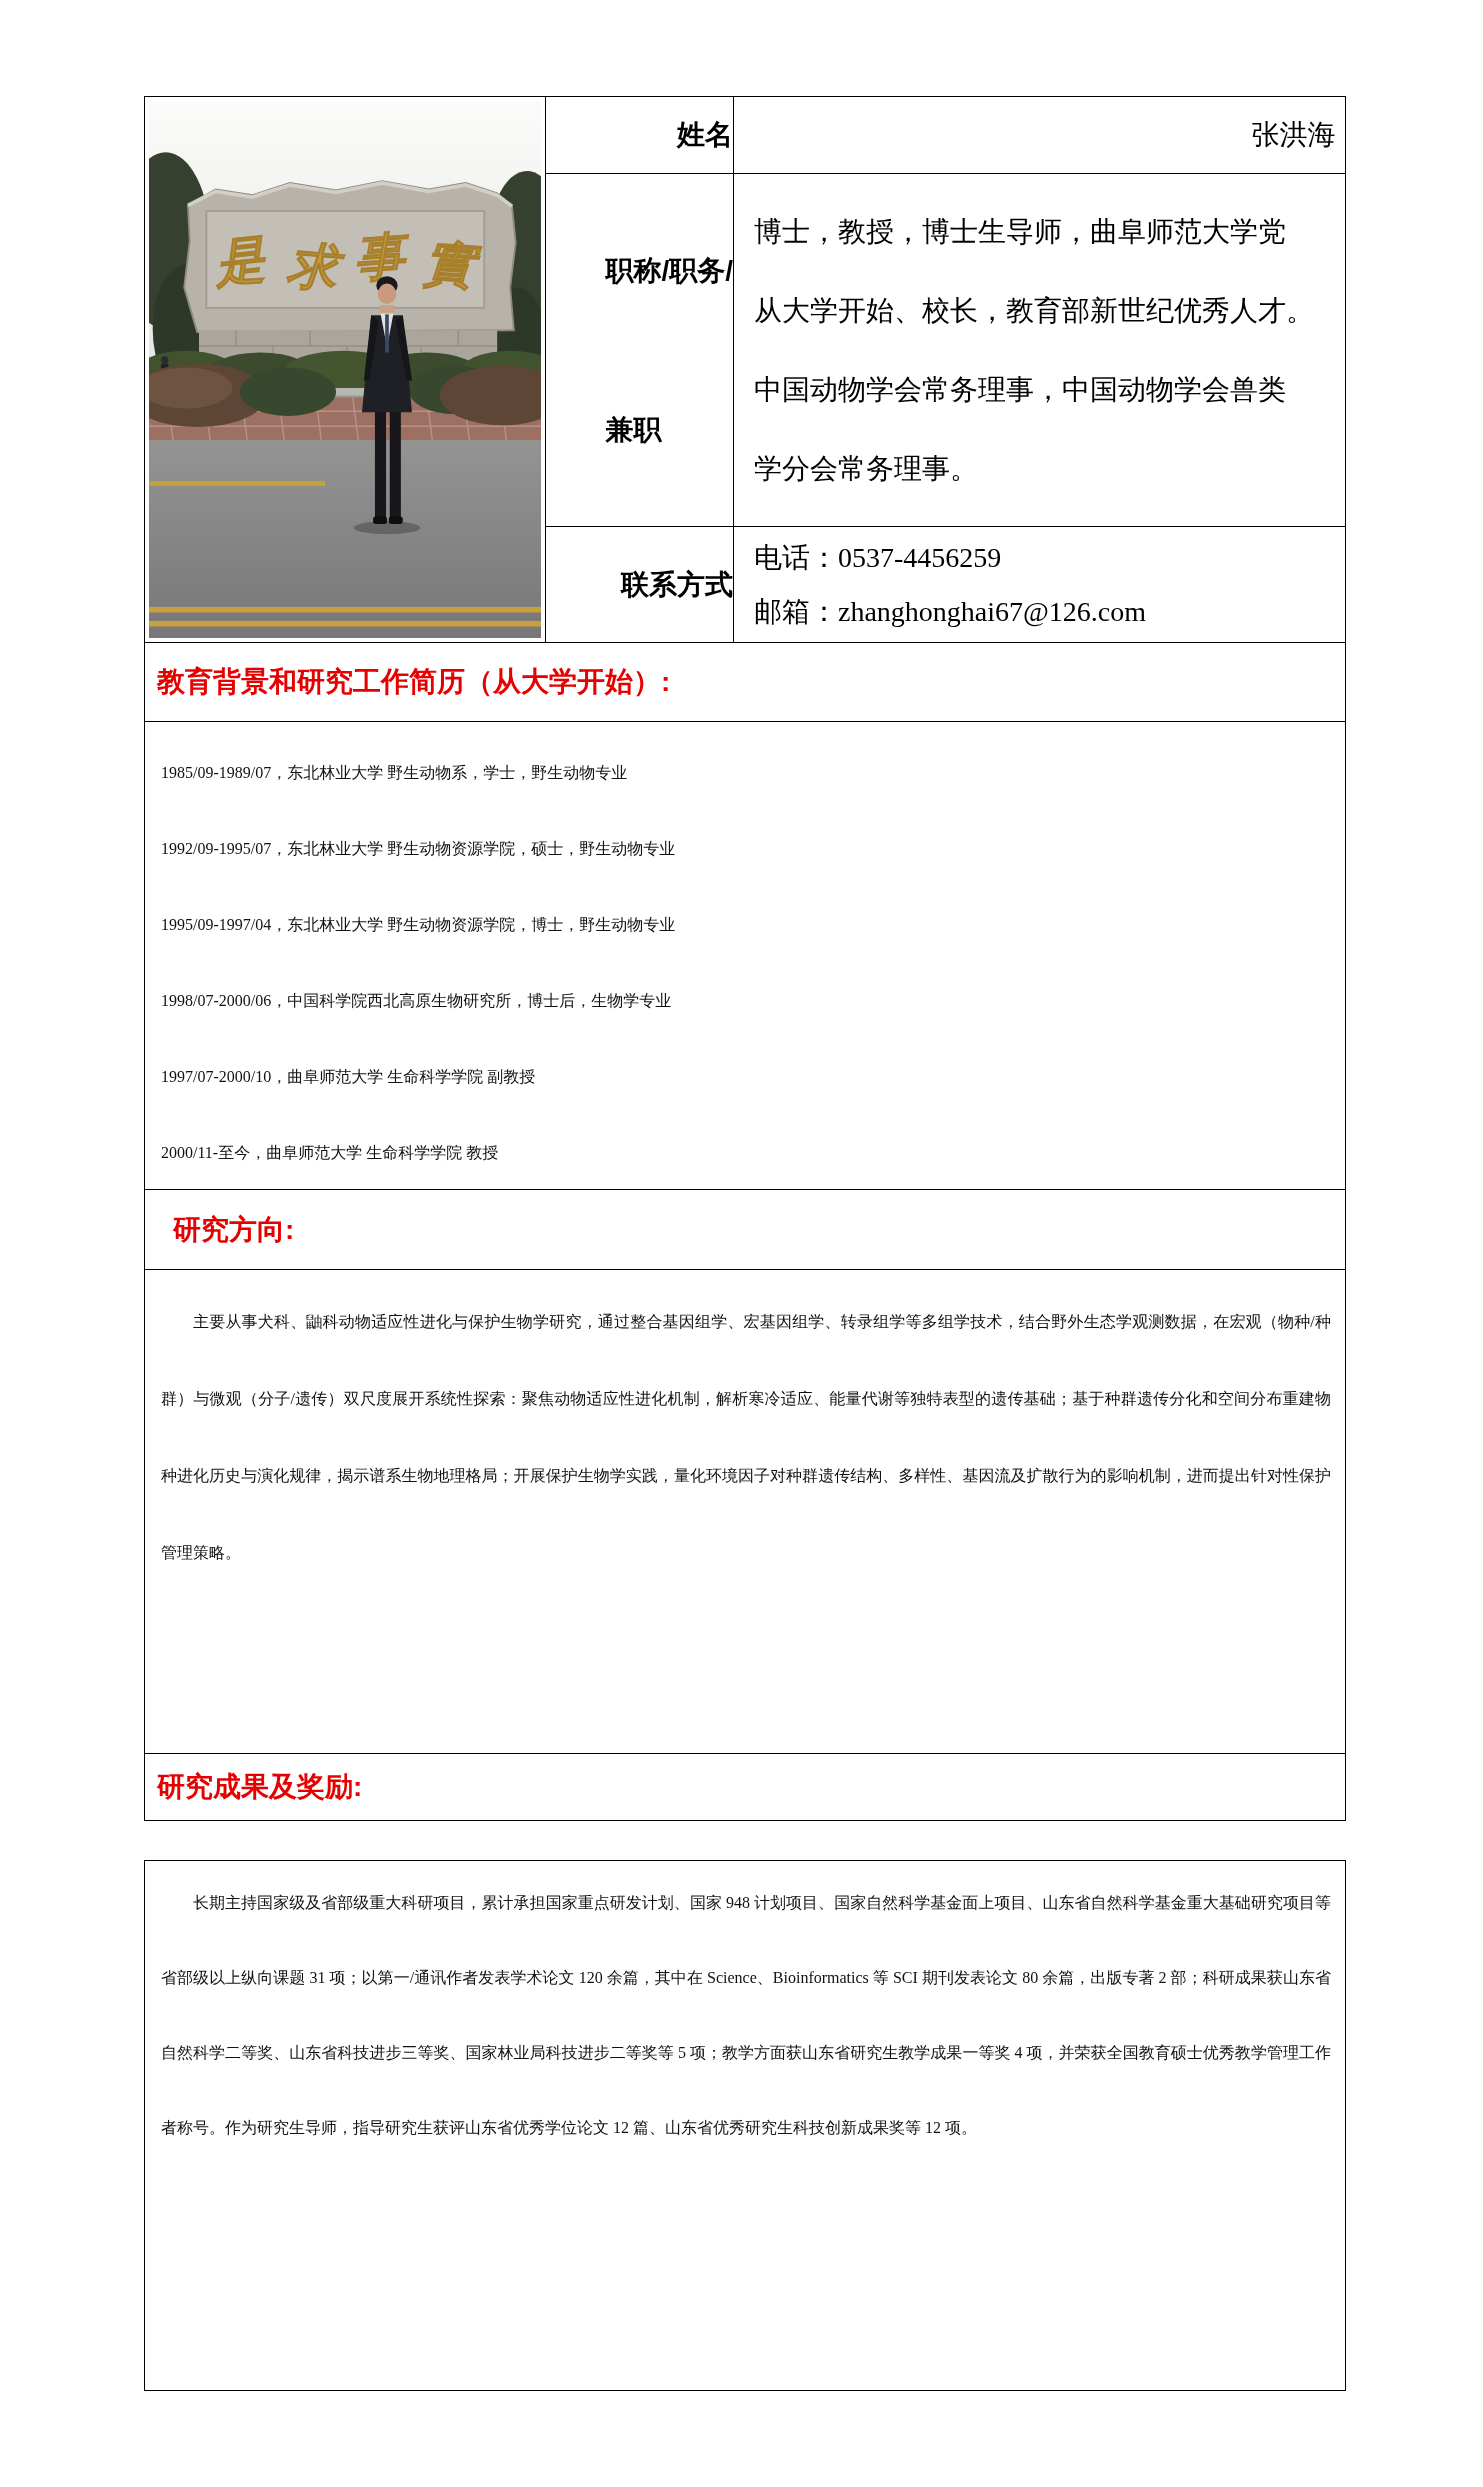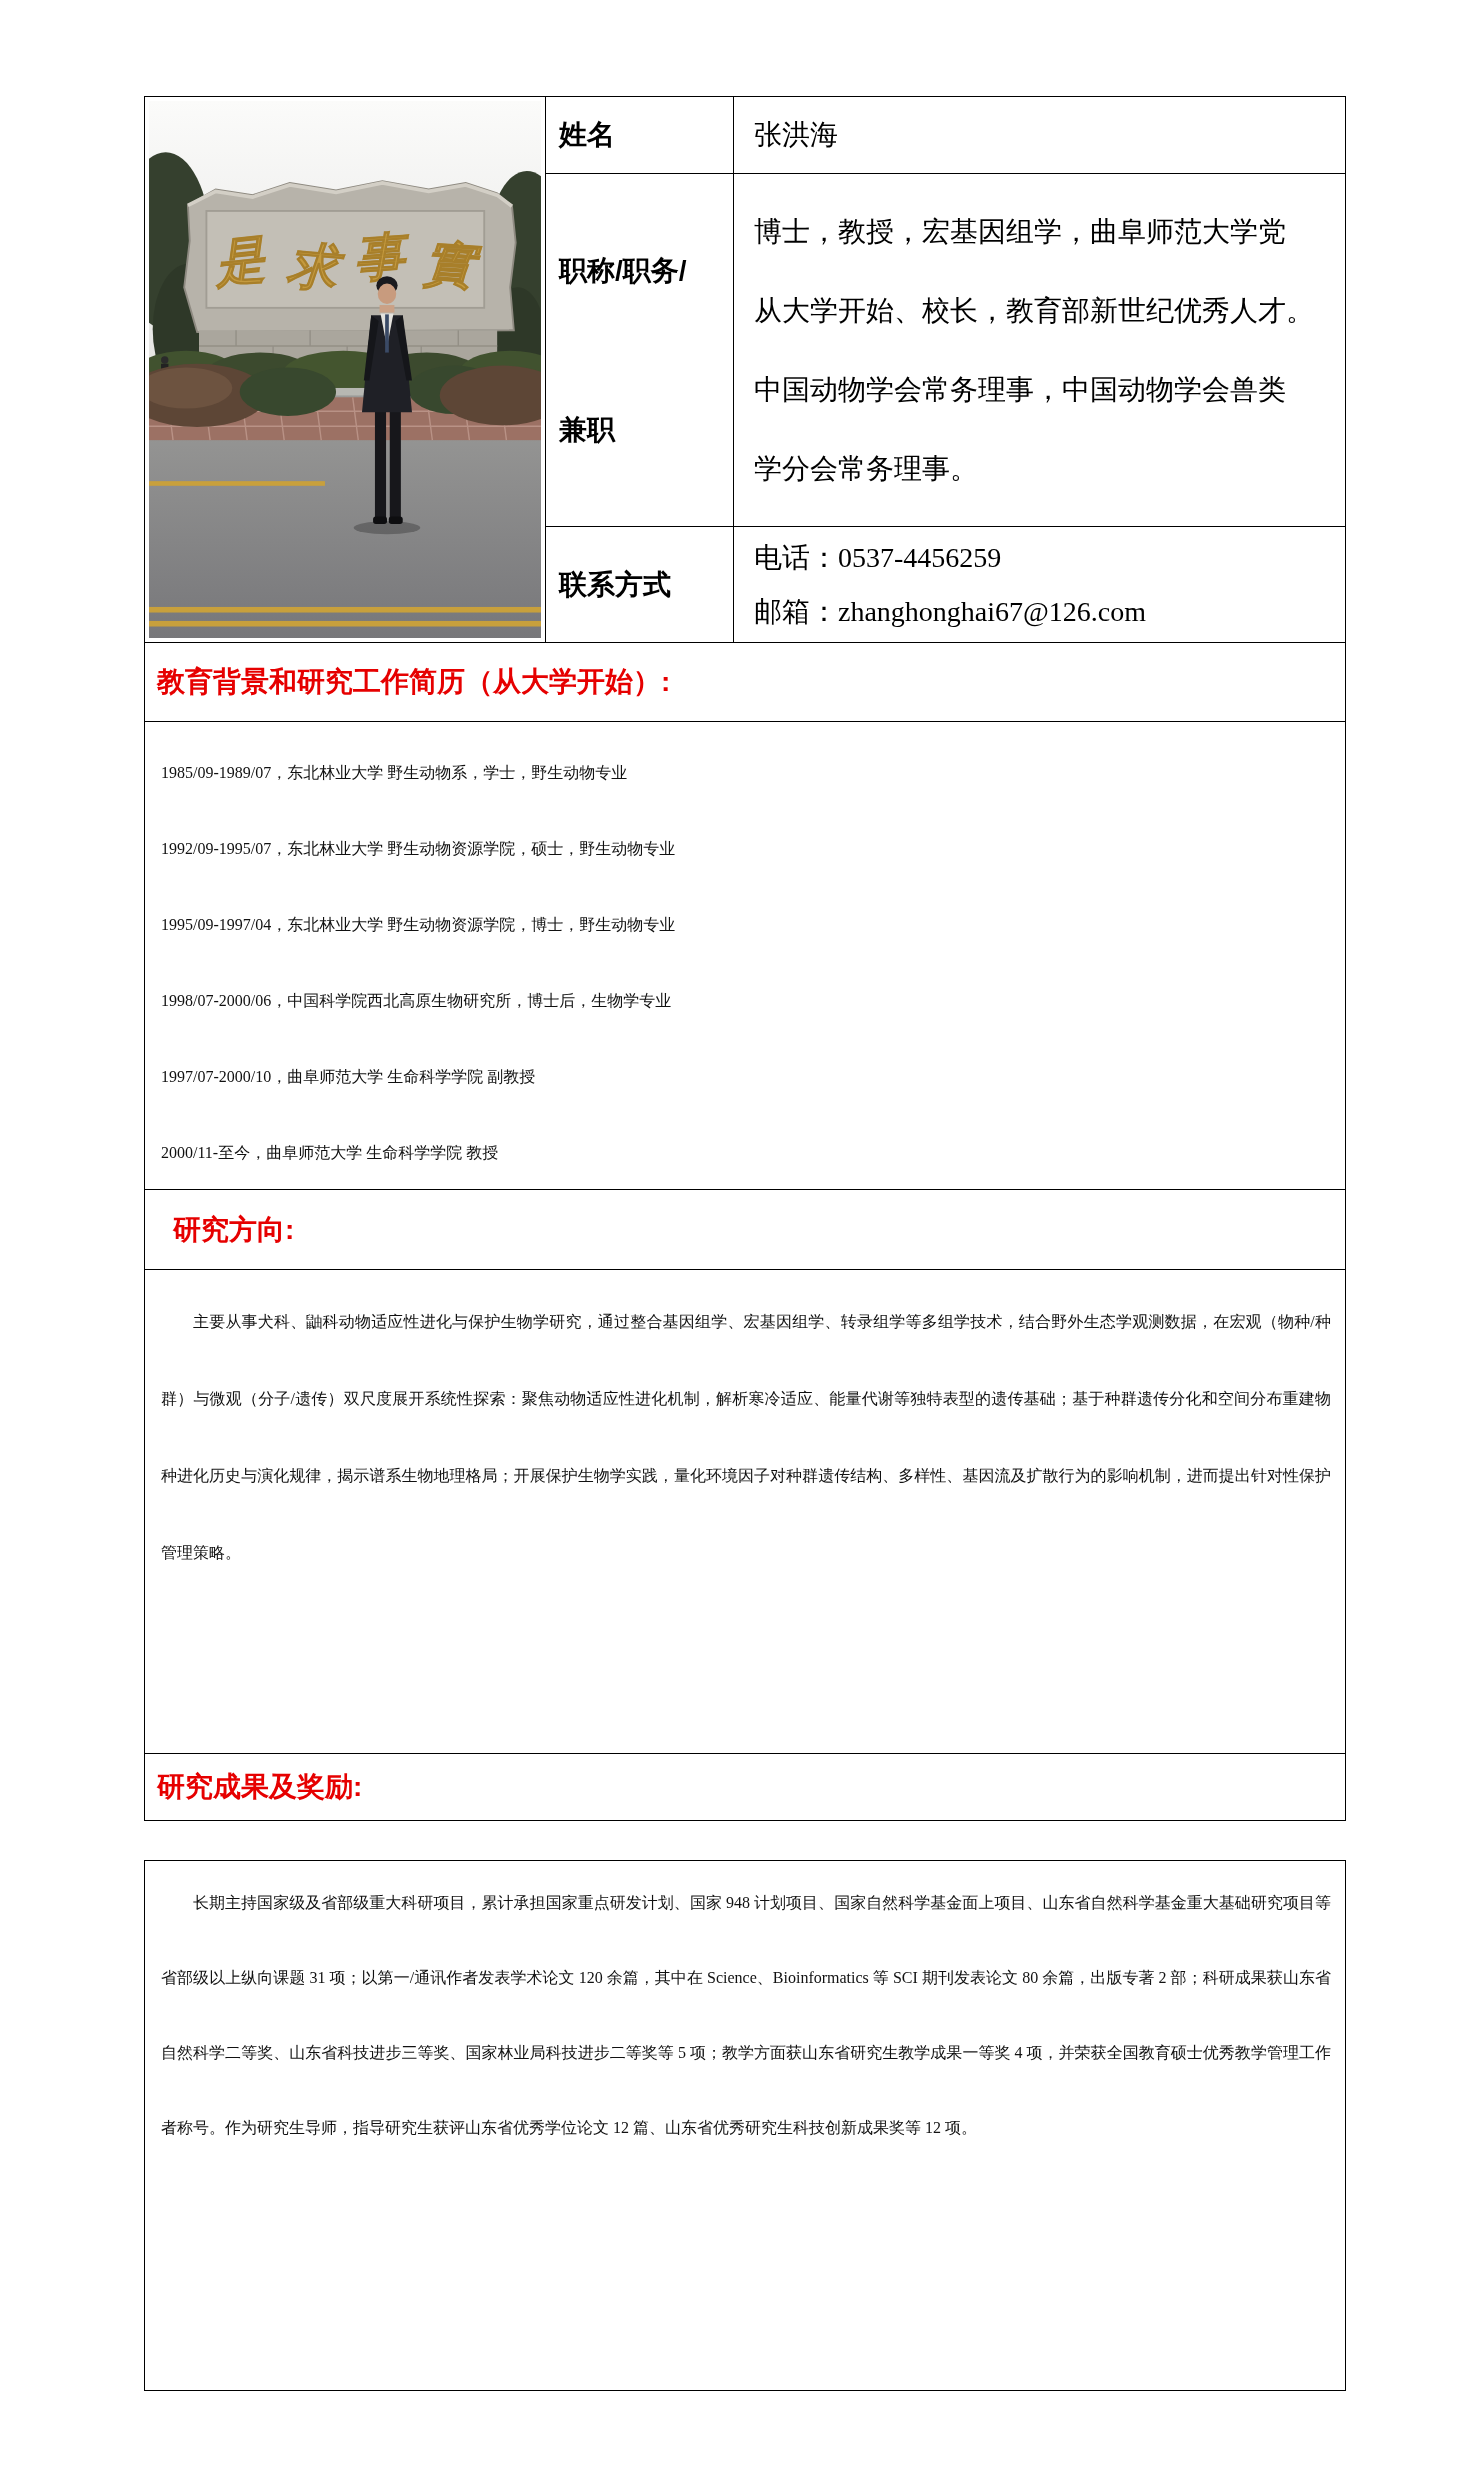--- a/index.html
+++ b/index.html
@@ -3,21 +3,21 @@
 <meta charset="utf-8">
 <style>
   html,body{margin:0;padding:0;background:#ffffff;}
   .page{position:relative;width:1484px;height:2487px;background:#ffffff;overflow:hidden;
         font-family:"Liberation Serif","DejaVu Serif",serif;color:#111;}
   .content{position:absolute;left:144px;top:96px;width:1202px;}
 
   
   .info-table{display:grid;grid-template-columns:400px 188px auto;grid-template-rows:76px 353px auto;
               width:1202px;height:547px;border:1.9px solid #000;box-sizing:border-box;}
-  .cell{box-sizing:border-box;overflow:hidden;}
+  .cell{box-sizing:border-box;overflow:hidden;justify-content:flex-end;}
   .bl{border-left:1.9px solid #000;}
   .bt{border-top:1.9px solid #000;}
   .photo-cell{grid-column:1;grid-row:1/4;padding:3.7px;}
   .photo-cell svg{display:block;width:100%;height:100%;}
   .label-cell{display:flex;align-items:center;padding-left:13px;
               font-family:"Liberation Sans","DejaVu Sans",sans-serif;font-weight:700;font-size:28px;color:#000;}
   .label-pre{white-space:pre-line;line-height:159px;}
   .value-cell{font-size:28px;padding-left:20px;padding-right:9.4px;color:#000;}
   .v-single{display:flex;align-items:center;}
   .v-lines{display:flex;flex-direction:column;justify-content:center;}
@@ -172,21 +172,21 @@
       <div class="cell value-cell v-single bl">
         <span>张洪海</span>
       </div>
 
       <div class="cell label-cell bl bt">
         <span class="label-pre">职称/职务/
 兼职</span>
       </div>
       <div class="cell value-cell v-lines t-lines bl bt">
 
-      <div class="vline">博士，教授，宏基因组学，曲阜师范大学党</div>
+      <div class="vline">博士，教授，博士生导师，曲阜师范大学党</div>
           <div class="vline">从大学开始、校长，教育部新世纪优秀人才。</div>
           <div class="vline">中国动物学会常务理事，中国动物学会兽类</div>
           <div class="vline">学分会常务理事。</div>
         </div>
 
       <div class="cell label-cell bl bt">
         <span>联系方式</span>
       </div>
       <div class="cell value-cell v-lines c-lines bl bt">
 

